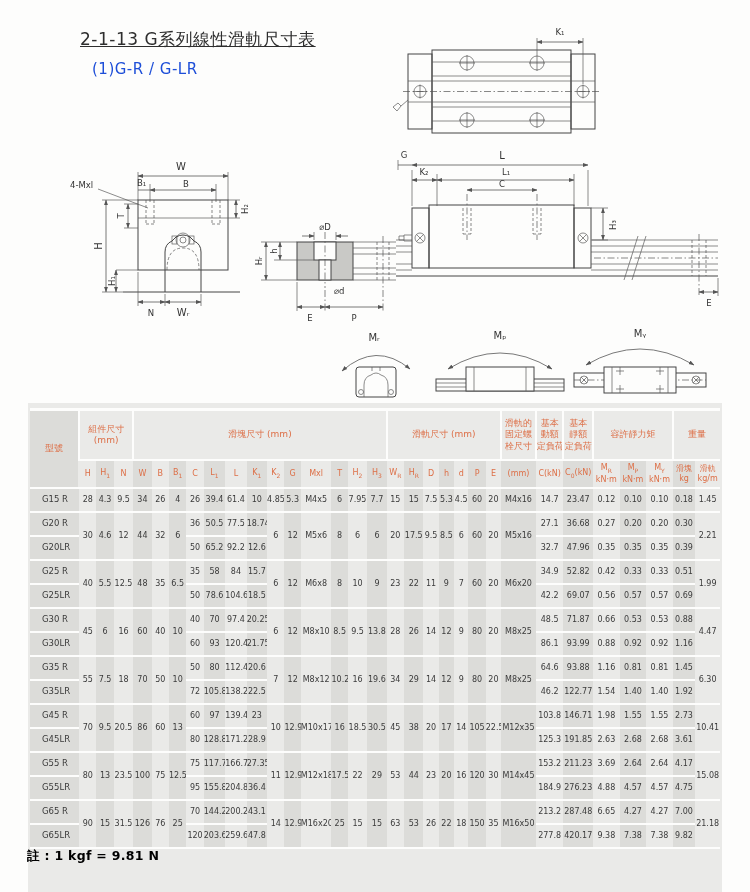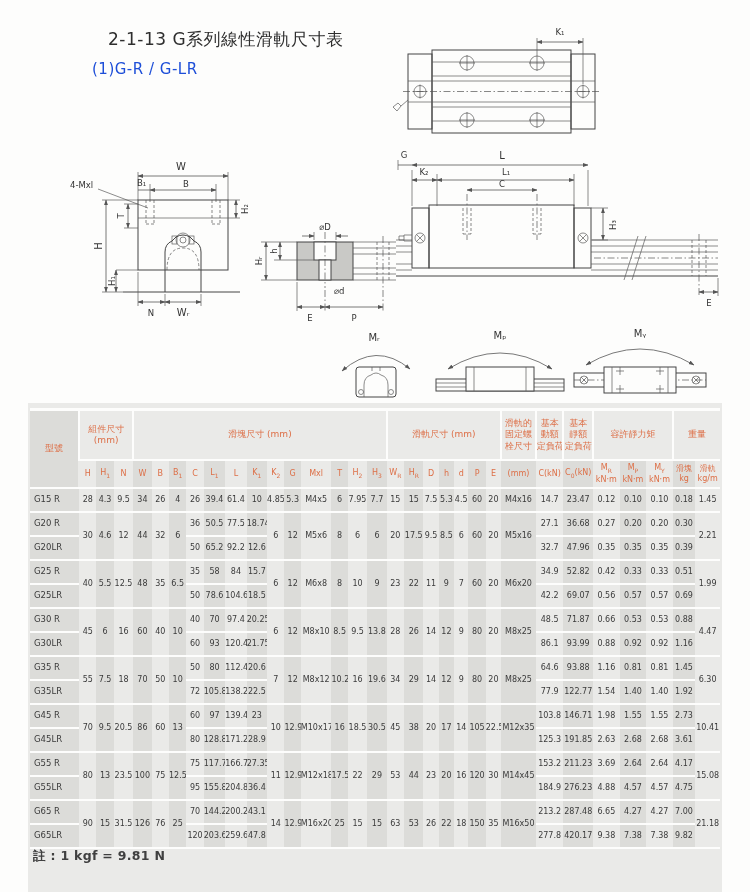--- a/index.html
+++ b/index.html
@@ -2,21 +2,21 @@
 <html><head>
 <meta charset="utf-8">
 <style>
   html,body{margin:0;padding:0;}
   body{
     width:750px;height:892px;position:relative;overflow:hidden;
     background:#fdfdfc;color:#333;
     font-family:"DejaVu Sans",sans-serif;
   }
   .abs{position:absolute;}
-  .title{left:108px;top:28px;font-size:17px;color:#2e2e2e;letter-spacing:.5px;}
+  .title{left:80px;top:28px;font-size:17px;color:#2e2e2e;letter-spacing:.5px;text-decoration:underline;}
   .subtitle{left:92px;top:60px;font-size:15px;color:#1d4ed8;letter-spacing:.5px;}
   svg{overflow:visible;display:block;}
   svg text{font-family:"DejaVu Sans",sans-serif;font-size:10px;fill:#333;}
   svg text.sm{font-size:8.5px;}
   .ol{stroke:#454545;stroke-width:1;fill:none;}
   .thin{stroke:#5a5a5a;stroke-width:.7;fill:none;}
   .dim{stroke:#555;stroke-width:.8;fill:none;}
   .dash{stroke:#555;stroke-width:.7;fill:none;stroke-dasharray:3,2;}
   .cl{stroke:#555;stroke-width:.7;fill:none;stroke-dasharray:7,2.5,1.5,2.5;}
   .gray{fill:#c9c9c6;stroke:#454545;stroke-width:1;}
@@ -32,23 +32,23 @@
   thead th.grp{height:48px;border-left:2px solid #fdfdfc;font-size:9px;}
   thead th.grp:first-child{border-left:none;}
   thead th.sub{height:26px;font-size:8px;}
   table{border-top:3px solid #fdfdfc;}
   tbody td{
     font-size:8px;color:#3a3a3a;text-align:center;height:22px;
     border-bottom:2px solid #fdfdfc;line-height:1.1;
   }
   .even{background:#dcdcd9;}
   .odd{background:transparent;}
-  td.model{text-align:left;padding-left:4px;font-size:8.5px;}
+  td.model{text-align:left;padding-left:12px;font-size:8.5px;}
   sub{font-size:6px;}
-  .note{left:33px;top:848px;font-size:12.5px;color:#404040;font-weight:bold;letter-spacing:.3px;}
+  .note{left:27px;top:848px;font-size:12.5px;color:#000000;font-weight:bold;letter-spacing:.3px;}
 </style>
 </head>
 <body>
 
 <svg width="0" height="0" class="abs">
   <defs>
     <marker id="ae" markerWidth="7" markerHeight="6" refX="6.5" refY="2.5" orient="auto">
       <path d="M0,0 L7,2.5 L0,5 Z" fill="#555"></path>
     </marker>
     <marker id="as" markerWidth="7" markerHeight="6" refX="0.5" refY="2.5" orient="auto">
@@ -621,21 +621,21 @@
           <td class="odd">0.81</td>
           <td class="even">1.45</td>
           <td rowspan="2" class="odd">6.30</td>
         </tr>
         <tr>
           <td class="even model">G35LR</td>
           <td class="odd">72</td>
           <td class="even">105.8</td>
           <td class="odd">138.2</td>
           <td class="even">22.5</td>
-          <td class="odd">77.9</td>
+          <td class="odd">46.2</td>
           <td class="even">122.77</td>
           <td class="odd">1.54</td>
           <td class="even">1.40</td>
           <td class="odd">1.40</td>
           <td class="even">1.92</td>
         </tr>
         <tr>
           <td class="even model">G45 R</td>
           <td rowspan="2" class="odd">70</td>
           <td rowspan="2" class="even">9.5</td>

